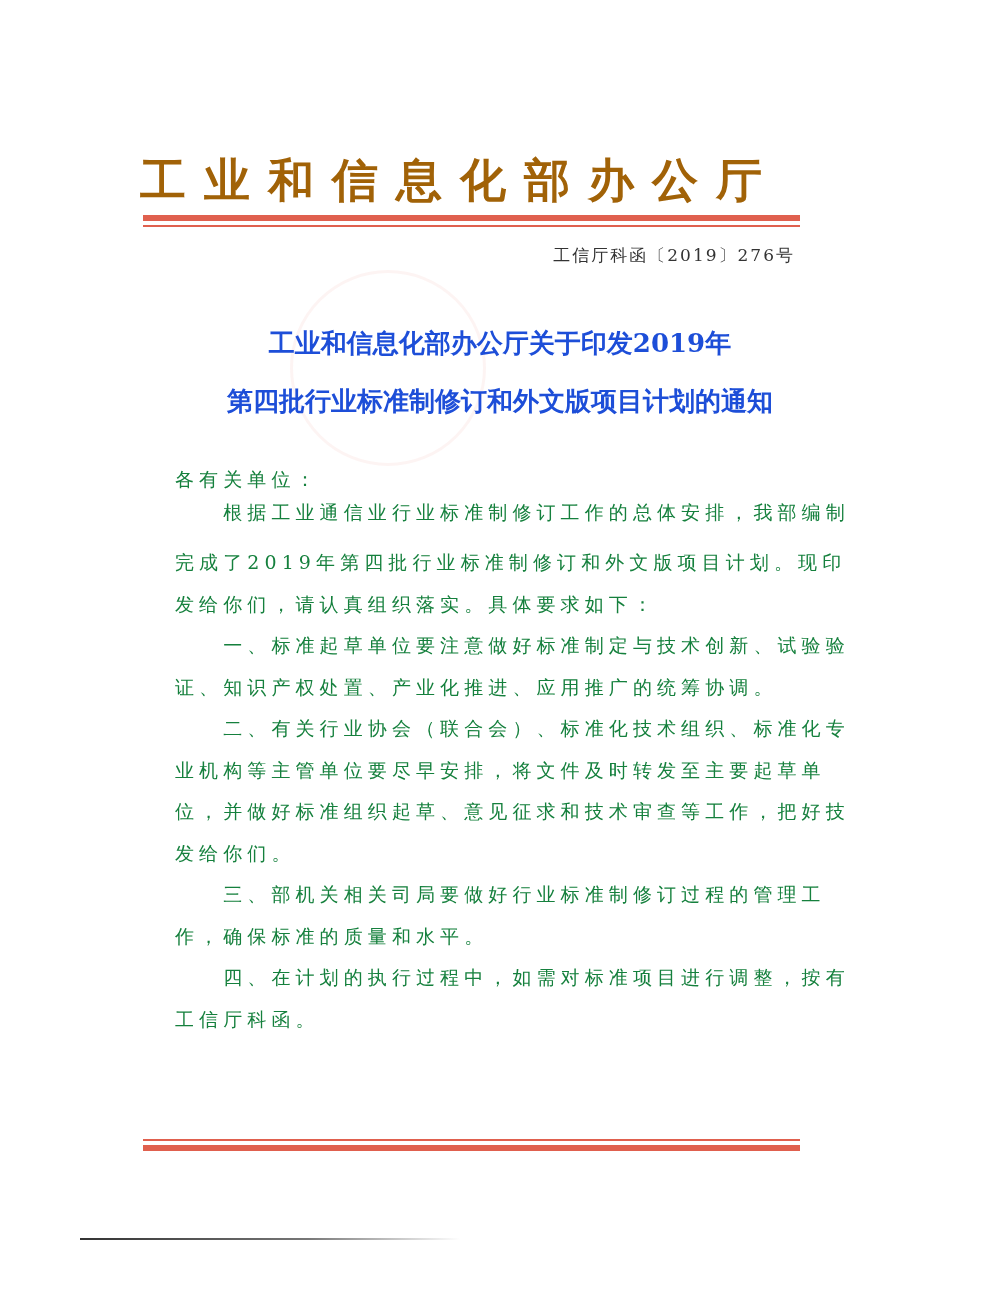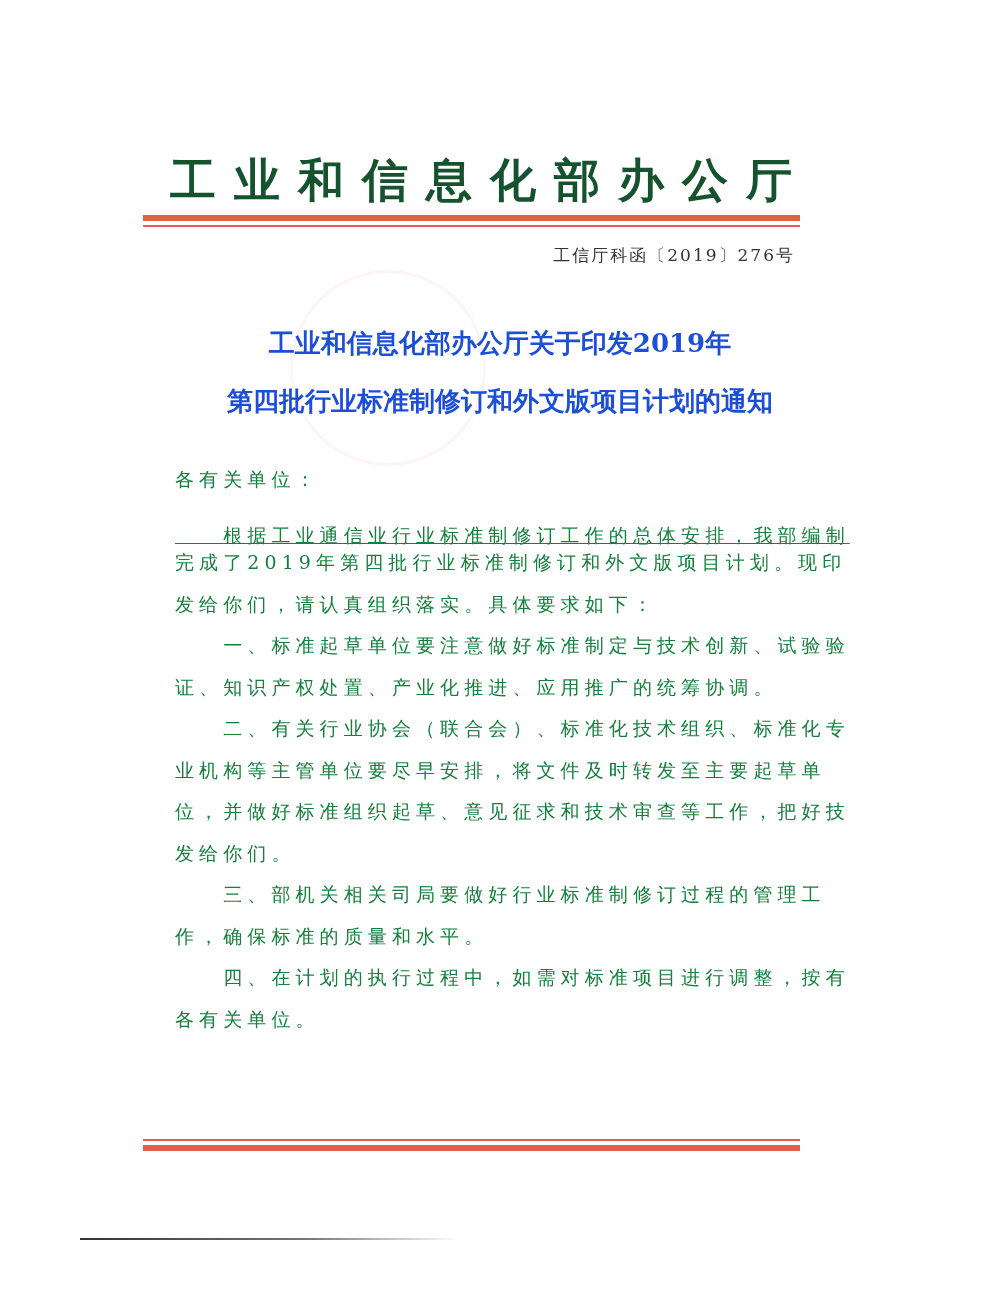--- a/index.html
+++ b/index.html
@@ -1,20 +1,20 @@
 <!DOCTYPE html>
 <html><head>
 <meta charset="utf-8">
 <style>
   html, body { margin:0; padding:0; }
   body { width:1000px; height:1294px; background:#ffffff; position:relative; overflow:hidden;
          font-family:"DejaVu Serif","Liberation Serif",serif; color:#2a2a2a; }
-  .header-title { position:absolute; left:140px; top:150px; width:700px; text-align:center;
+  .header-title { position:absolute; left:140px; top:150px; width:700px; text-align:left;
          font-family:"DejaVu Sans","Liberation Sans",sans-serif; font-weight:bold;
-         font-size:46px; letter-spacing:18px; color:#14532d; line-height:60px; }
+         font-size:46px; letter-spacing:18px; color:#a16207; line-height:60px; }
   .rule { position:absolute; background:#e0604e; }
   .doc-number { position:absolute; right:205px; top:244px; font-size:17px; letter-spacing:2px; color:#333;margin-left:20px; }
   .title { position:absolute; left:150px; width:700px; text-align:center; font-size:26px;
            font-weight:bold; color:#1d4ed8; letter-spacing:0px; }
   .t1 { top:326px; }
   .t2 { top:384px; }
   .body-line { position:absolute; left:175px; width:630px; font-size:19px; letter-spacing:5.1px;
                color:#15803d; white-space:nowrap; line-height:28px; }
   .seal { position:absolute; left:290px; top:270px; width:190px; height:190px; border-radius:50%;
           border:3px solid rgba(224,96,78,0.07); }
@@ -29,30 +29,30 @@
 <div class="header-title">工业和信息化部办公厅</div>
 <div class="rule" style="left:143px; top:215px; width:657px; height:6px;"></div>
 <div class="rule" style="left:143px; top:225px; width:657px; height:2px;"></div>
 
 <div class="doc-number">工信厅科函〔2019〕276号</div>
 
 <div class="title t1">工业和信息化部办公厅关于印发2019年</div>
 <div class="title t2">第四批行业标准制修订和外文版项目计划的通知</div>
 
 <div class="body-line" style="top:465px;">各有关单位：</div>
-<div class="body-line" style="top:521px;text-decoration:underline;">　　根据工业通信业行业标准制修订工作的总体安排，我部编制</div>
+<div class="body-line" style="top:498px;">　　根据工业通信业行业标准制修订工作的总体安排，我部编制</div>
 <div class="body-line" style="top:548px;">完成了2019年第四批行业标准制修订和外文版项目计划。现印</div>
 <div class="body-line" style="top:590px;">发给你们，请认真组织落实。具体要求如下：</div>
 <div class="body-line" style="top:631px;">　　一、标准起草单位要注意做好标准制定与技术创新、试验验</div>
 <div class="body-line" style="top:673px;">证、知识产权处置、产业化推进、应用推广的统筹协调。</div>
 <div class="body-line" style="top:714px;">　　二、有关行业协会（联合会）、标准化技术组织、标准化专</div>
 <div class="body-line" style="top:756px;">业机构等主管单位要尽早安排，将文件及时转发至主要起草单</div>
 <div class="body-line" style="top:797px;">位，并做好标准组织起草、意见征求和技术审查等工作，把好技</div>
 <div class="body-line" style="top:839px;">发给你们。</div>
 <div class="body-line" style="top:880px;">　　三、部机关相关司局要做好行业标准制修订过程的管理工</div>
 <div class="body-line" style="top:922px;">作，确保标准的质量和水平。</div>
 <div class="body-line" style="top:963px;">　　四、在计划的执行过程中，如需对标准项目进行调整，按有</div>
-<div class="body-line" style="top:1005px;">各有关单位。</div>
+<div class="body-line" style="top:1005px;">工信厅科函。</div>
 
 <div class="rule" style="left:143px; top:1139px; width:657px; height:2px;"></div>
 <div class="rule" style="left:143px; top:1145px; width:657px; height:6px;"></div>
 
 <div class="scan-edge"></div>
 
 </body></html>

